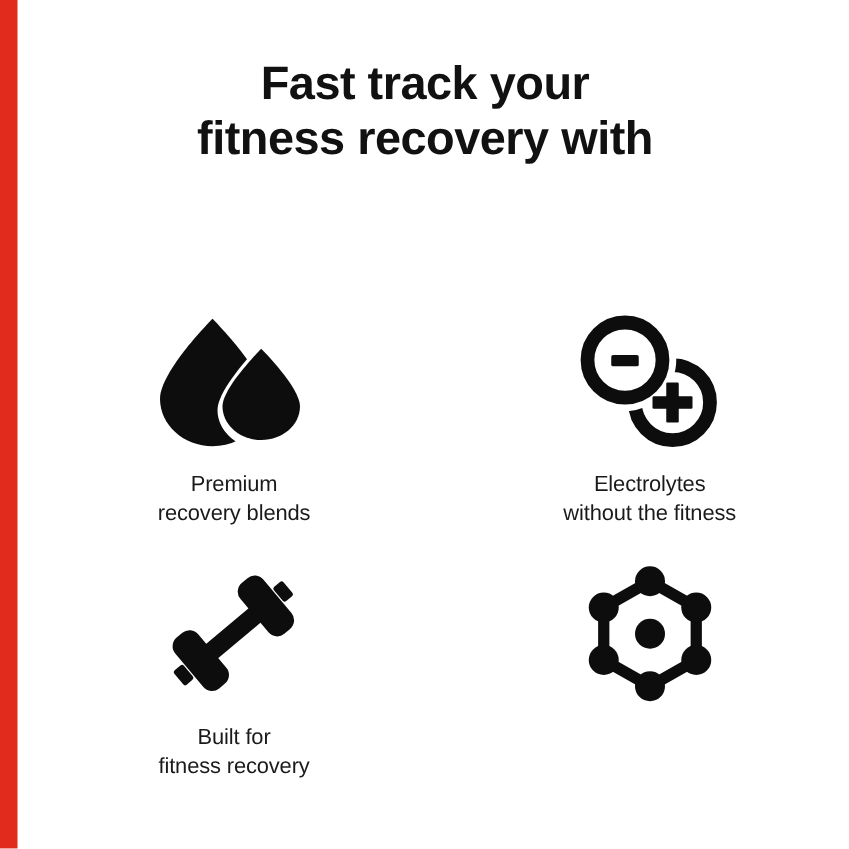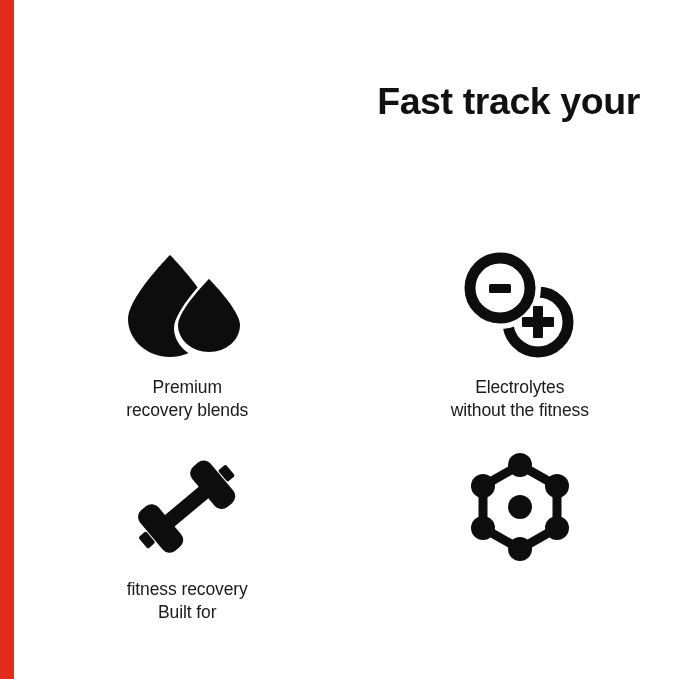--- a/index.html
+++ b/index.html
@@ -30,28 +30,27 @@
     height: 679px;
     background: #e02b1d;
   }
 
   
   #headline {
     position: absolute;
     left: 40px;
     top: 44px;
     width: 600px;
-    text-align: right;
+    text-align: center;
     color: #111111;
     font-size: 37.5px;
     line-height: 44px;
     font-weight: 600;
     letter-spacing: -0.4px;
     font-family: "Liberation Sans", sans-serif;
-    margin-top: 35px;
   }
   #headline .hl-line {
     display: block;
     white-space: nowrap;
   }
 
   
   #feature-grid {
     position: absolute;
     left: 14px;
@@ -100,20 +99,21 @@
 </style>
 </head>
 <body>
 
 <div id="infographic">
 
   <div id="accent-stripe" style="background: rgb(224, 43, 29);"></div>
 
   <div id="headline">
     <span class="hl-line">Fast track your</span>
+    <span class="hl-line">fitness recovery with</span>
   </div>
 
   <div id="feature-grid">
 
     <div class="feature-cell row-1">
       <div class="feature-icon">
         <svg width="122" height="106" viewBox="0 0 122 106" aria-hidden="true">
 
           <path d="M44 2 C44 2 86 44 86 66 C86 87 67 104 44 104 C21 104 2 87 2 66 C2 44 44 2 44 2 Z" fill="#0d0d0d"></path>
 
@@ -165,22 +165,22 @@
 
             <rect x="80" y="26" width="24" height="53" rx="9" fill="#0d0d0d"></rect>
 
             <rect x="1" y="45" width="10" height="15" rx="2" fill="#0d0d0d"></rect>
 
             <rect x="105" y="45" width="10" height="15" rx="2" fill="#0d0d0d"></rect>
           </g>
         </svg>
       </div>
       <div class="feature-caption">
+        <span class="cap-line">Built for</span>
         <span class="cap-line">fitness recovery</span>
-        <span class="cap-line">Built for</span>
       </div>
     </div>
 
     <div class="feature-cell row-2">
       <div class="feature-icon">
         <svg width="104" height="108" viewBox="0 0 104 108" aria-hidden="true">
 
           <polygon points="52,12 89,33 89,75 52,96 15,75 15,33" fill="none" stroke="#0d0d0d" stroke-width="9" stroke-linejoin="round"></polygon>
 
           <circle cx="52" cy="12" r="12" fill="#0d0d0d"></circle>

